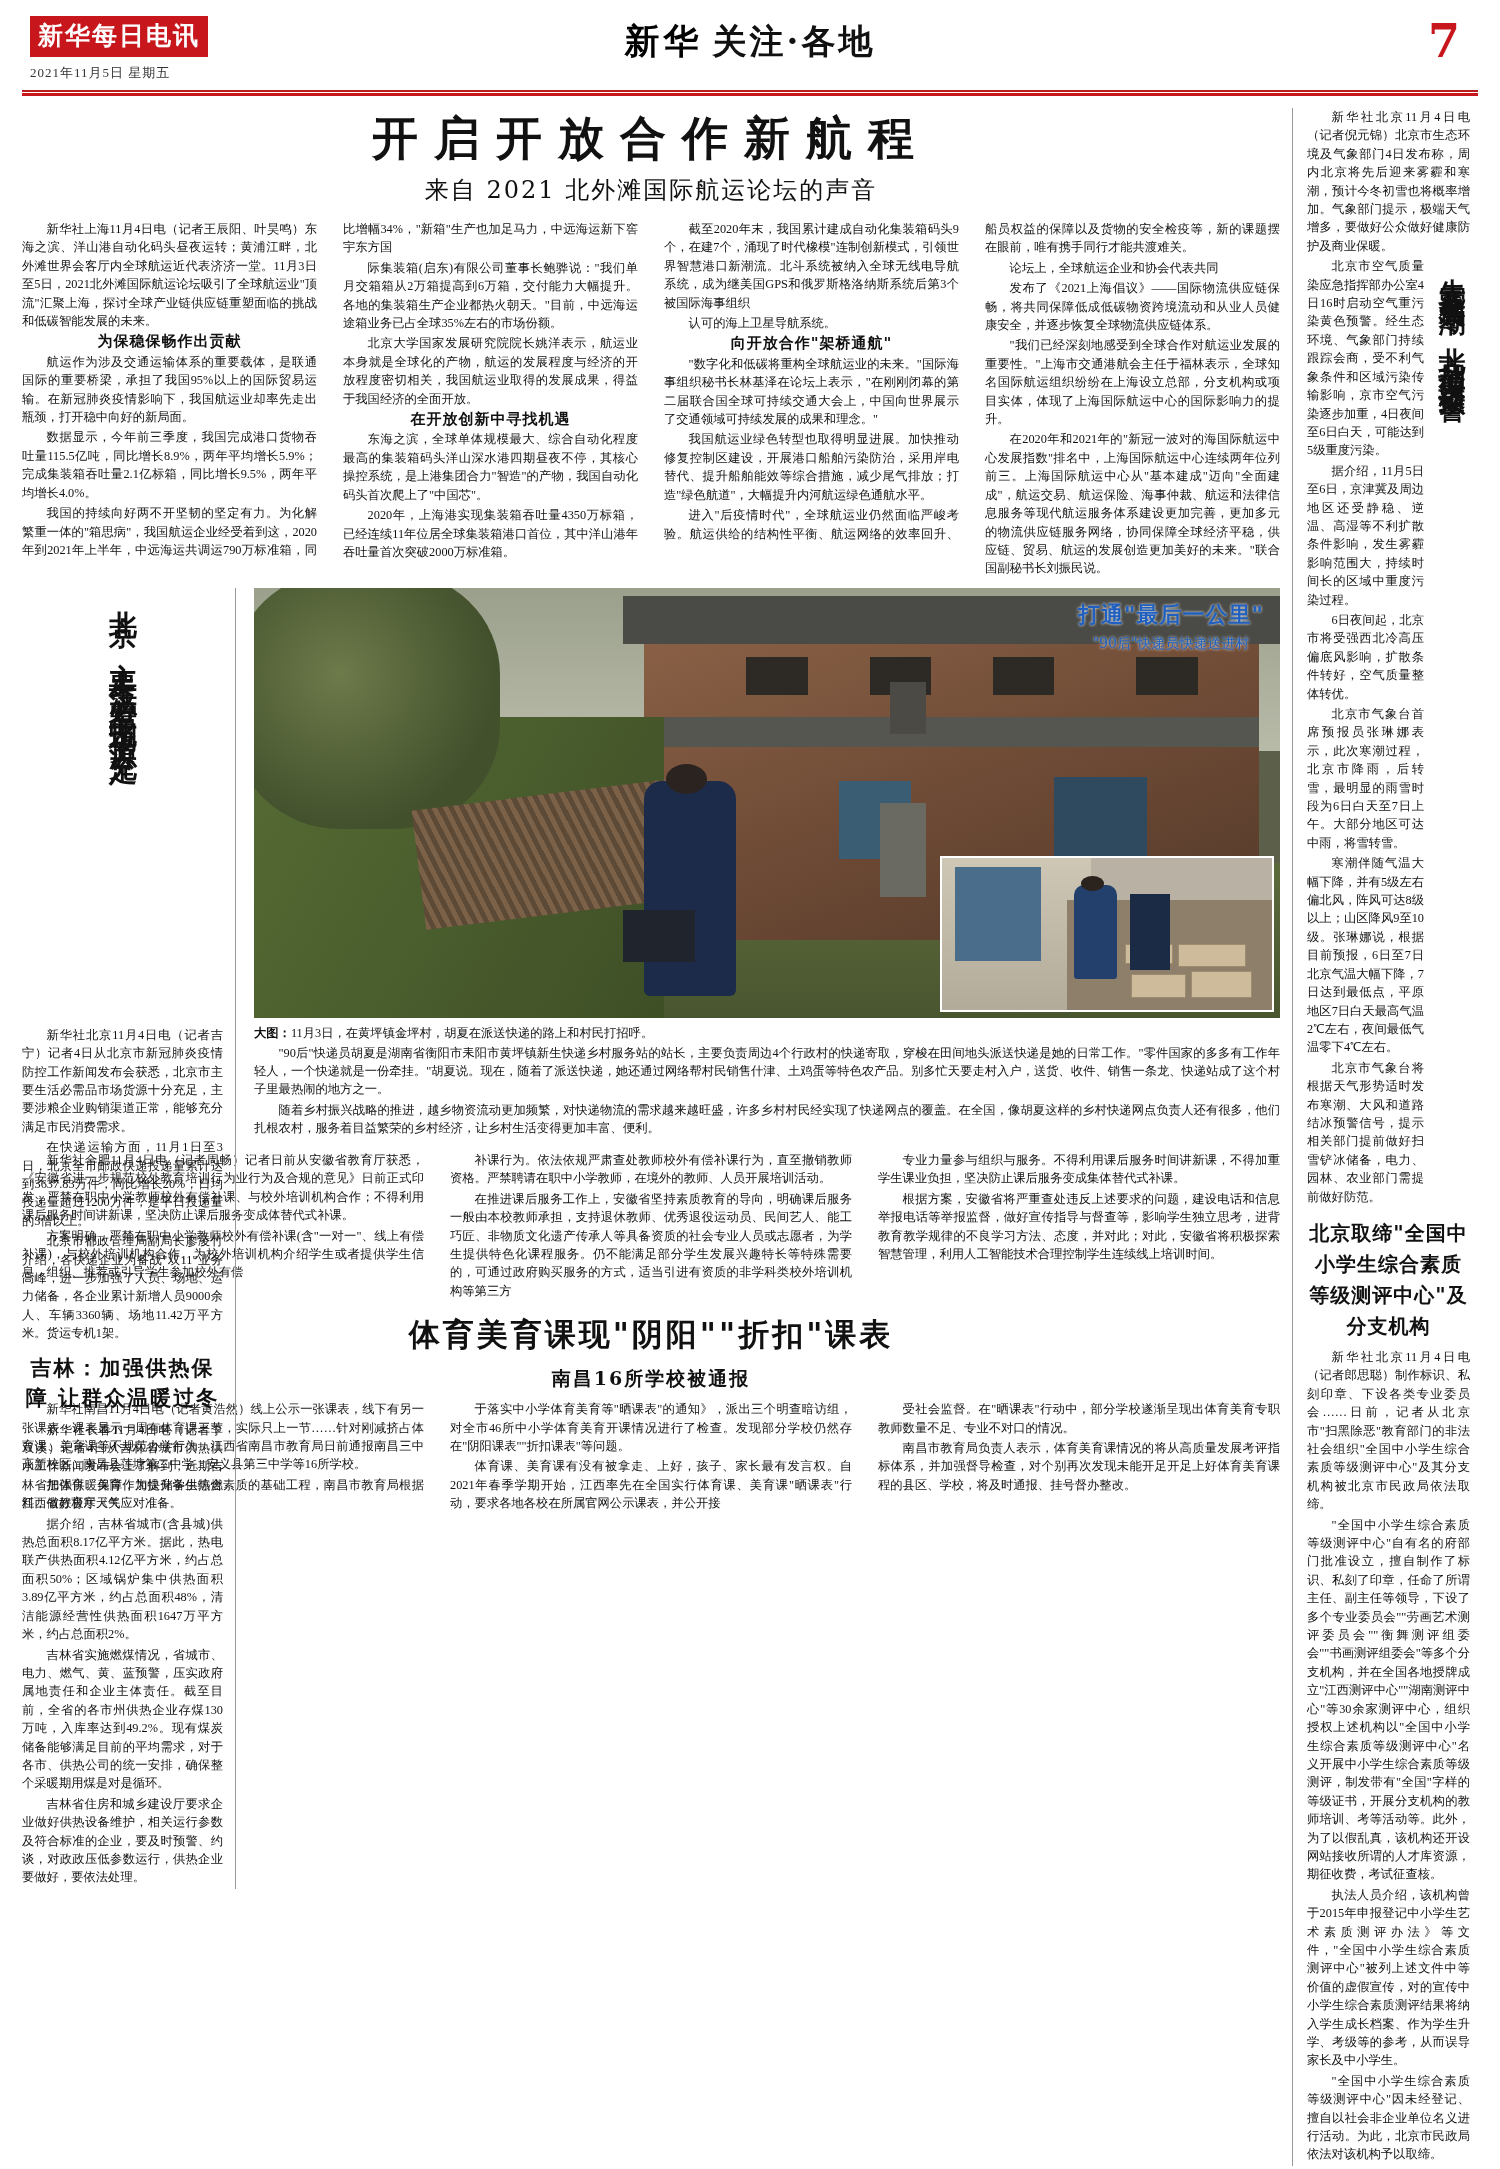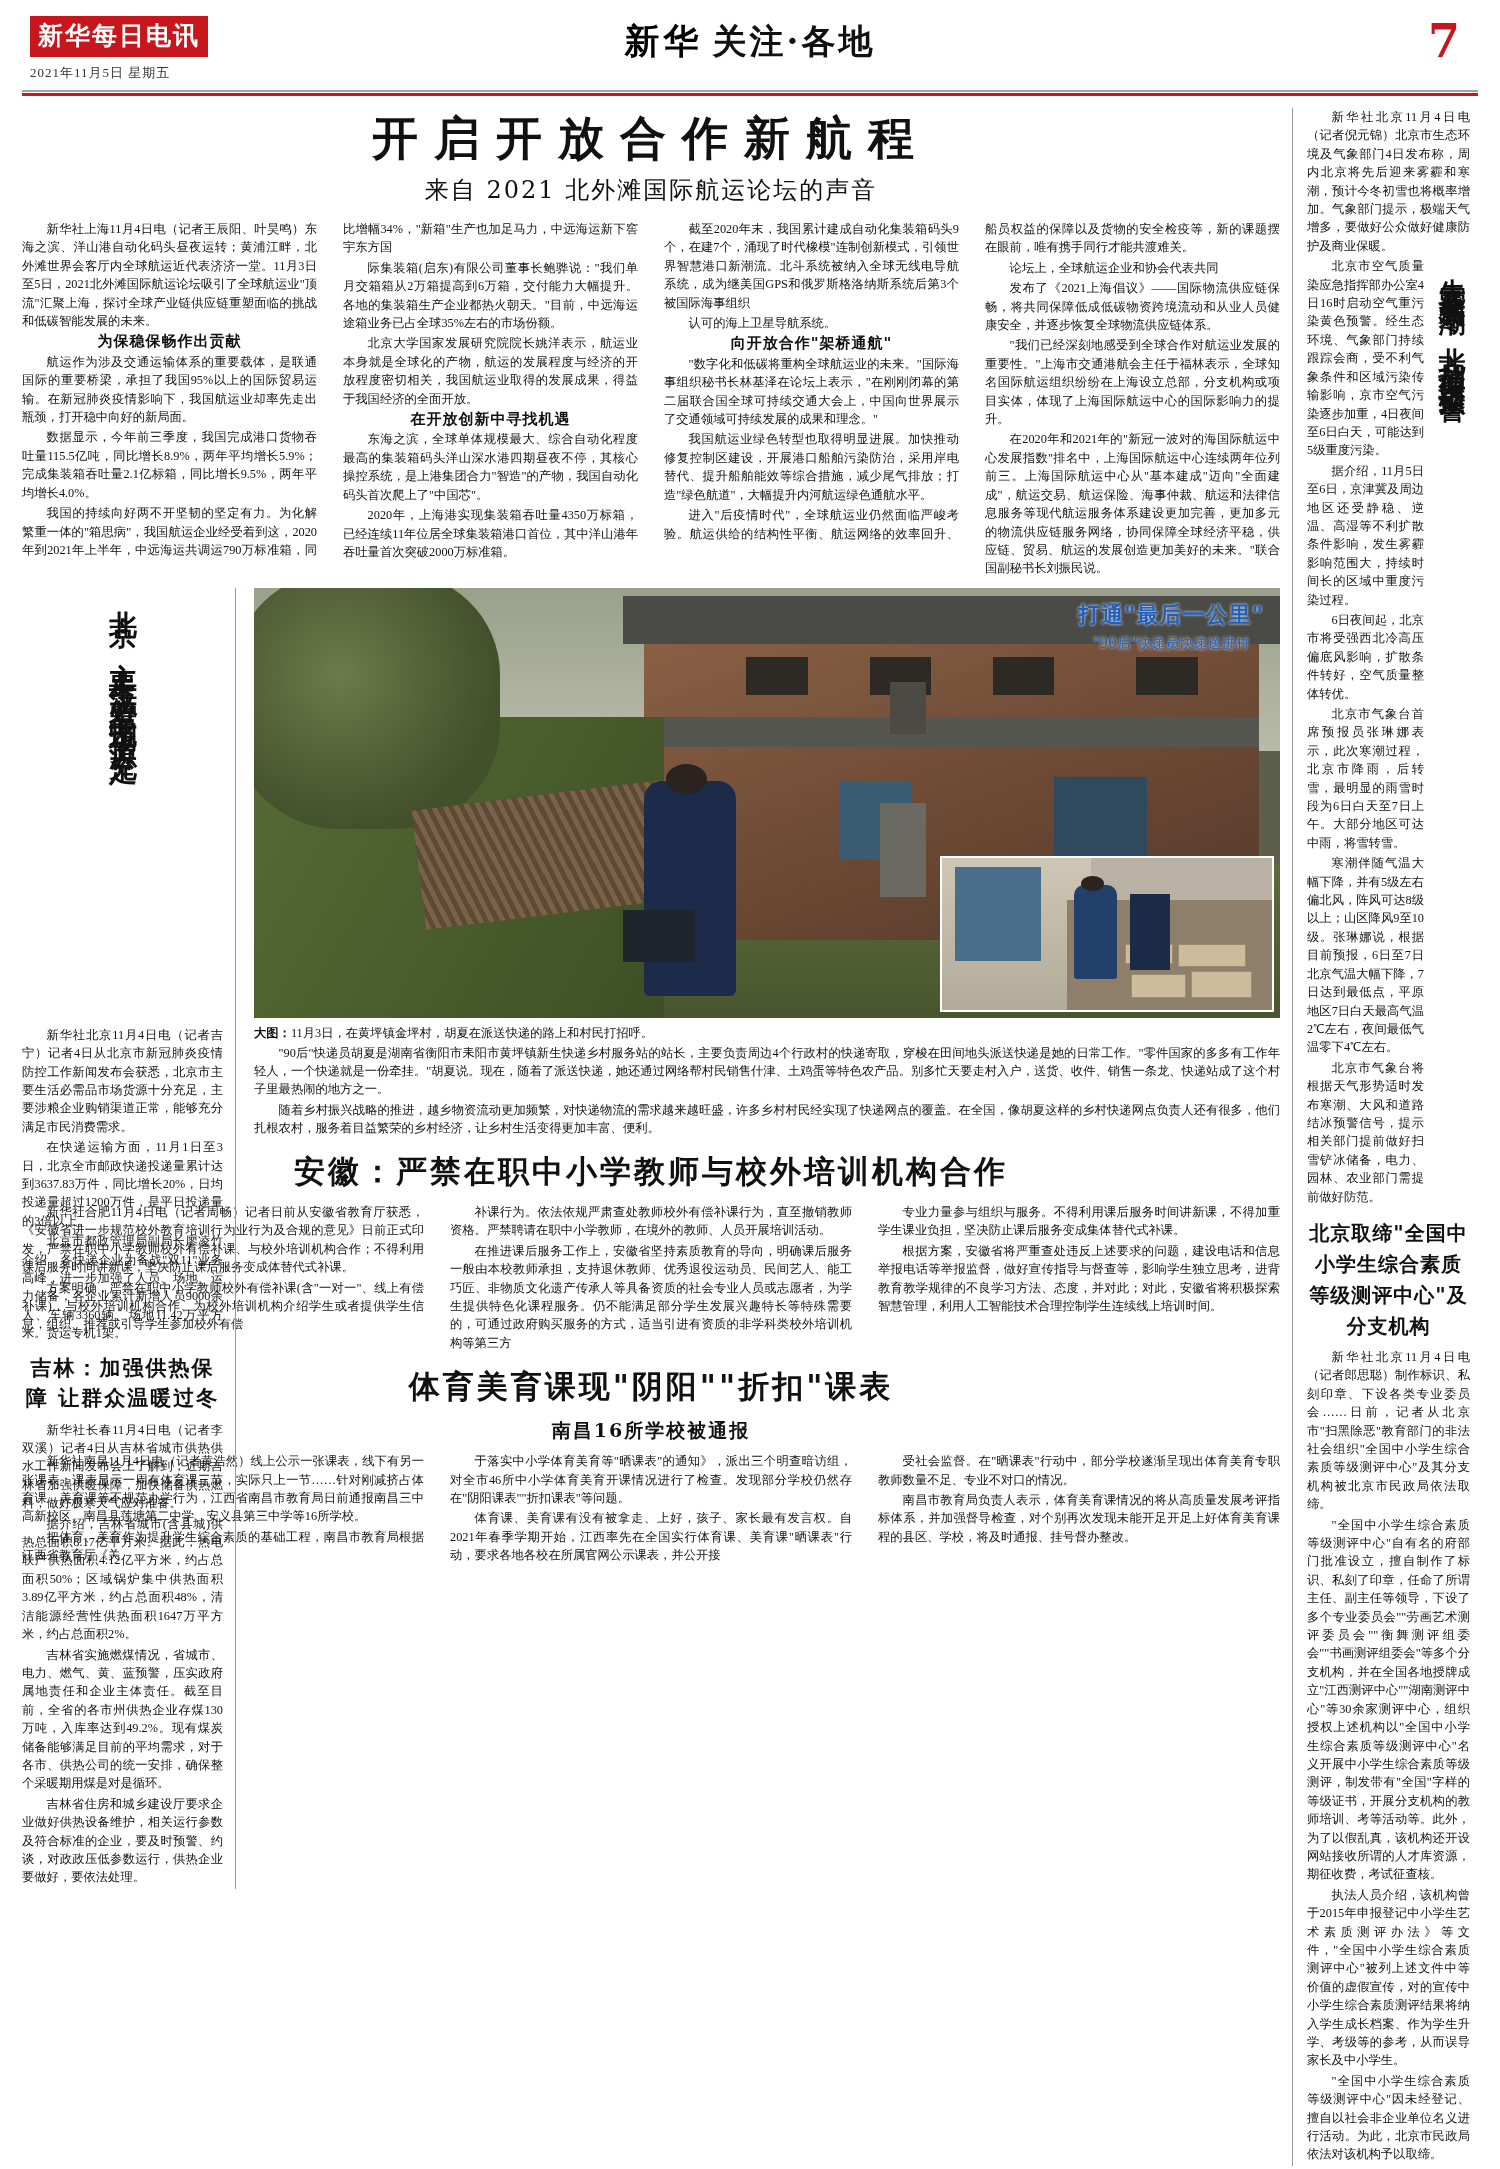--- a/index.html
+++ b/index.html
@@ -1,20 +1,20 @@
 <!DOCTYPE html>
 <html><head>
 <meta charset="utf-8">
 <style>
   html,body{margin:0;padding:0;background:#ffffff;}
   body{width:1500px;height:2169px;font-family:"Liberation Serif",serif;color:#111;position:relative;overflow:hidden;}
   .page{position:relative;width:1500px;height:2169px;box-sizing:border-box;padding:0 22px;}
 
   
-  .masthead{position:relative;height:78px;border-bottom:2px solid #a3a3a3;margin:12px 0 0 0;}
+  .masthead{position:relative;height:78px;border-bottom:2px solid #b91c1c;margin:12px 0 0 0;}
   .mast-left{position:absolute;left:8px;top:4px;width:250px;}
   .mast-logo{background:#c8161d;color:#fff;font-family:"DejaVu Serif",serif;font-weight:bold;font-size:25px;letter-spacing:2px;padding:3px 8px 5px 8px;display:inline-block;}
   .mast-date{font-size:13px;color:#333;margin-top:7px;letter-spacing:1px;}
   .mast-center{position:absolute;left:0;right:0;top:6px;text-align:center;}
   .mast-xinhua{color:#000000;font-family:"DejaVu Serif",serif;font-weight:bold;font-size:35px;letter-spacing:4px;vertical-align:middle;}
   .mast-section{font-family:"DejaVu Serif",serif;font-weight:bold;font-size:34px;letter-spacing:3px;vertical-align:middle;margin-left:10px;}
   .mast-page{position:absolute;right:18px;top:2px;color:#c8161d;font-family:"DejaVu Serif",serif;font-weight:bold;font-size:46px;}
   .mast-rule{position:absolute;left:0;right:0;bottom:-6px;height:3px;background:#c8161d;}
 
   
@@ -220,21 +220,20 @@
 
           <div class="capt">
             <p><span class="lbl">大图：</span><span>11月3日，在黄坪镇金坪村，胡夏在派送快递的路上和村民打招呼。</span></p>
             <p style="text-indent:2em;">"90后"快递员胡夏是湖南省衡阳市耒阳市黄坪镇新生快递乡村服务站的站长，主要负责周边4个行政村的快递寄取，穿梭在田间地头派送快递是她的日常工作。"零件国家的多多有工作年轻人，一个快递就是一份牵挂。"胡夏说。现在，随着了派送快递，她还通过网络帮村民销售什津、土鸡蛋等特色农产品。别多忙天要走村入户，送货、收件、销售一条龙、快递站成了这个村子里最热闹的地方之一。</p>
             <p style="text-indent:2em;">随着乡村振兴战略的推进，越乡物资流动更加频繁，对快递物流的需求越来越旺盛，许多乡村村民经实现了快递网点的覆盖。在全国，像胡夏这样的乡村快递网点负责人还有很多，他们扎根农村，服务着目益繁荣的乡村经济，让乡村生活变得更加丰富、便利。</p>
           </div>
         </div>
       </div>
 
       <div class="bottom">
-        <div class="bhead">安徽：严禁在职中小学教师与校外培训机构合作</div>
         <div class="cols3">
           <p>新华社合肥11月4日电（记者周畅）记者日前从安徽省教育厅获悉，《安徽省进一步规范校外教育培训行为业行为及合规的意见》日前正式印发，严禁在职中小学教师校外有偿补课、与校外培训机构合作；不得利用课后服务时间讲新课，坚决防止课后服务变成体替代式补课。</p>
           <p>方案明确，严禁在职中小学教师校外有偿补课(含"一对一"、线上有偿补课)，与校外培训机构合作、为校外培训机构介绍学生或者提供学生信息，组织、推荐或引导学生参加校外有偿</p>
           <p>补课行为。依法依规严肃查处教师校外有偿补课行为，直至撤销教师资格。严禁聘请在职中小学教师，在境外的教师、人员开展培训活动。</p>
           <p>在推进课后服务工作上，安徽省坚持素质教育的导向，明确课后服务一般由本校教师承担，支持退休教师、优秀退役运动员、民间艺人、能工巧匠、非物质文化遗产传承人等具备资质的社会专业人员或志愿者，为学生提供特色化课程服务。仍不能满足部分学生发展兴趣特长等特殊需要的，可通过政府购买服务的方式，适当引进有资质的非学科类校外培训机构等第三方</p>
           <p>专业力量参与组织与服务。不得利用课后服务时间讲新课，不得加重学生课业负担，坚决防止课后服务变成集体替代式补课。</p>
           <p>根据方案，安徽省将严重查处违反上述要求的问题，建设电话和信息举报电话等举报监督，做好宣传指导与督查等，影响学生独立思考，进背教育教学规律的不良学习方法、态度，并对此；对此，安徽省将积极探索智慧管理，利用人工智能技术合理控制学生连续线上培训时间。</p>
         </div>
       </div>
 

